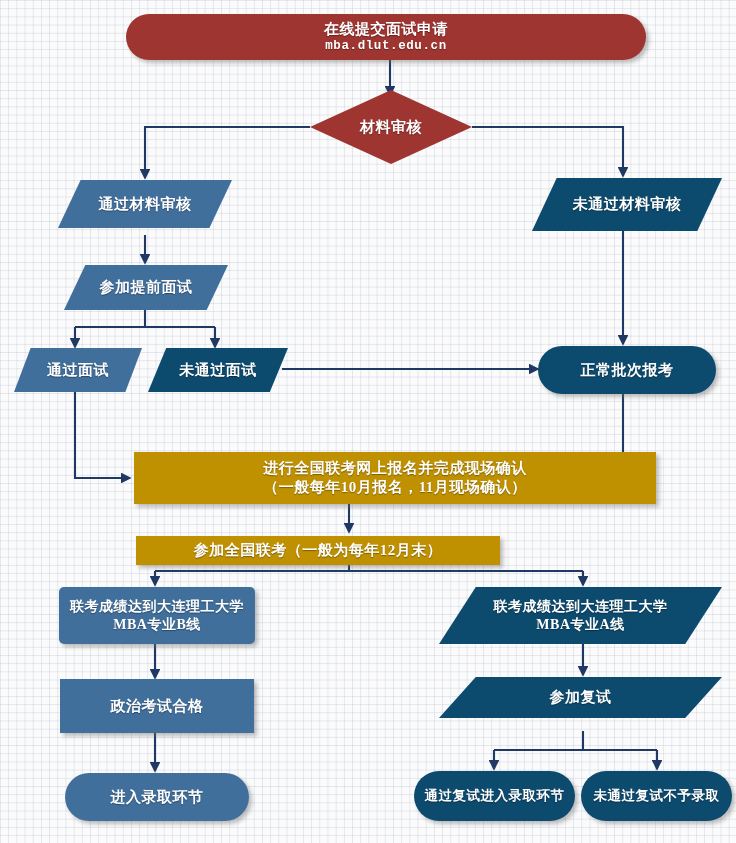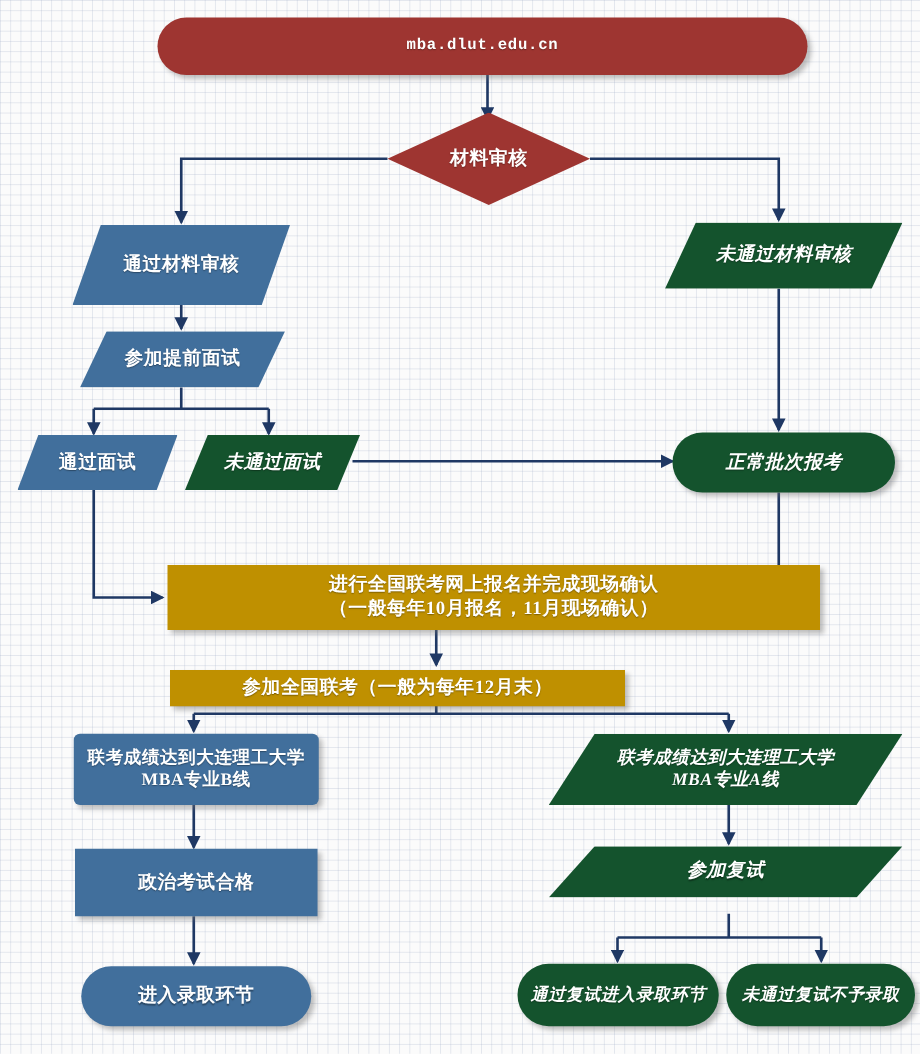--- a/index.html
+++ b/index.html
@@ -43,21 +43,21 @@
     text-shadow: 0 1px 1px rgba(0,0,0,0.35);
     filter: drop-shadow(3px 3px 2px rgba(110,110,110,0.45));
   }
   .node .label {
     display: block;
     padding: 0 6px;
     white-space: pre-line;
   }
   .c-red    { background-color: #9e3531; }
   .c-blue   { background-color: #416f9c; }
-  .c-green  { background-color: #14532d; font-style: italic; }
+  .c-green  { background-color: #0c4a6e; }
   .c-gold   { background-color: #bf9000; }
 
   .shape-stadium { border-radius: 999px; }
   .shape-round   { border-radius: 5px; }
   .shape-rect    { border-radius: 0; }
   .shape-para    { clip-path: polygon(13% 0%, 100% 0%, 87% 100%, 0% 100%); }
   .shape-diamond { clip-path: polygon(50% 0%, 100% 50%, 50% 100%, 0% 50%); }
 
   .mono { font-family: "Liberation Mono", "DejaVu Sans Mono", monospace; font-weight: bold; }
   .t15 { font-size: 15px; }
@@ -112,28 +112,29 @@
       <path d="M 583 644 L 583 675" marker-end="url(#arrow)"></path>
 
       <path d="M 583 731 L 583 750"></path>
       <path d="M 494 750 L 657 750"></path>
       <path d="M 494 750 L 494 769" marker-end="url(#arrow)"></path>
       <path d="M 657 750 L 657 769" marker-end="url(#arrow)"></path>
     </g>
   </svg>
 
   <div class="node c-red shape-stadium" style="left:126px; top:14px; width:520px; height:46px; flex-direction:column;">
+    <span class="label t15">在线提交面试申请</span>
     <span class="label mono" style="font-size:12.5px; letter-spacing:0.6px;">mba.dlut.edu.cn</span>
   </div>
 
   <div class="node c-red shape-diamond" style="left:310px; top:90px; width:162px; height:74px;">
     <span class="label t15">材料审核</span>
   </div>
 
-  <div class="node c-blue shape-para" style="left:58px; top:180px; width:174px; height:64px;">
+  <div class="node c-blue shape-para" style="left:58px; top:180px; width:174px; height:48px;">
     <span class="label t15">通过材料审核</span>
   </div>
 
   <div class="node c-green shape-para" style="left:532px; top:178px; width:190px; height:53px;">
     <span class="label t15">未通过材料审核</span>
   </div>
 
   <div class="node c-blue shape-para" style="left:64px; top:265px; width:164px; height:45px;">
     <span class="label t15">参加提前面试</span>
   </div>

